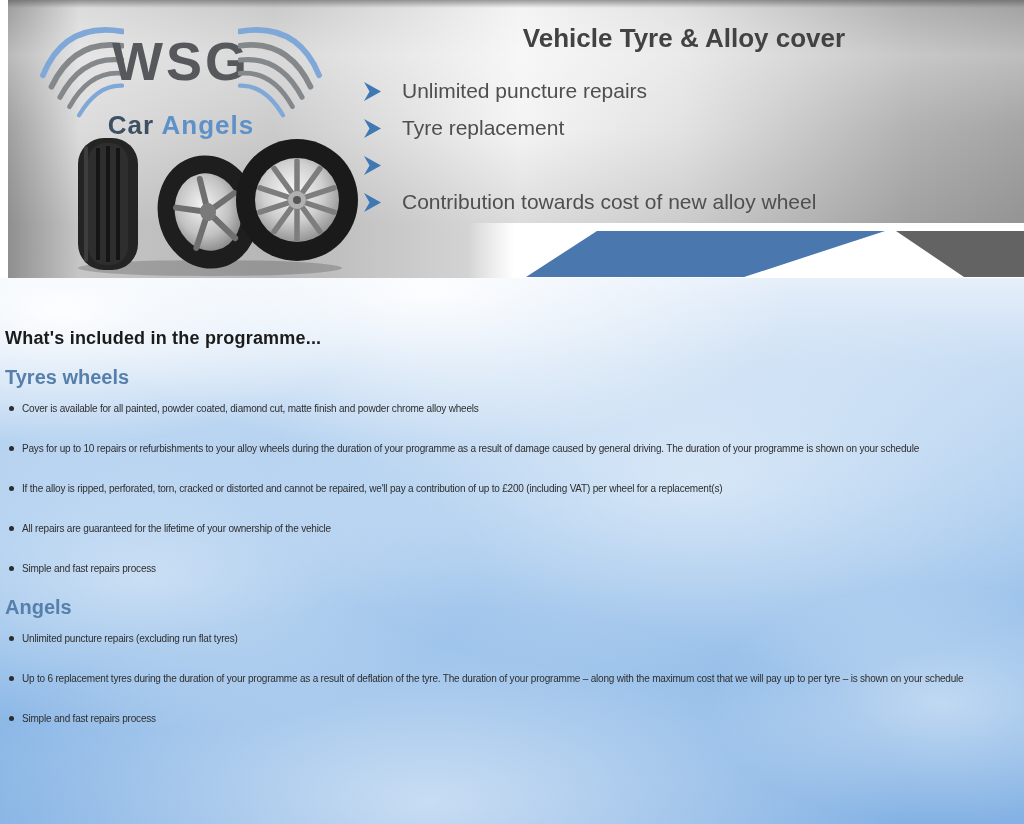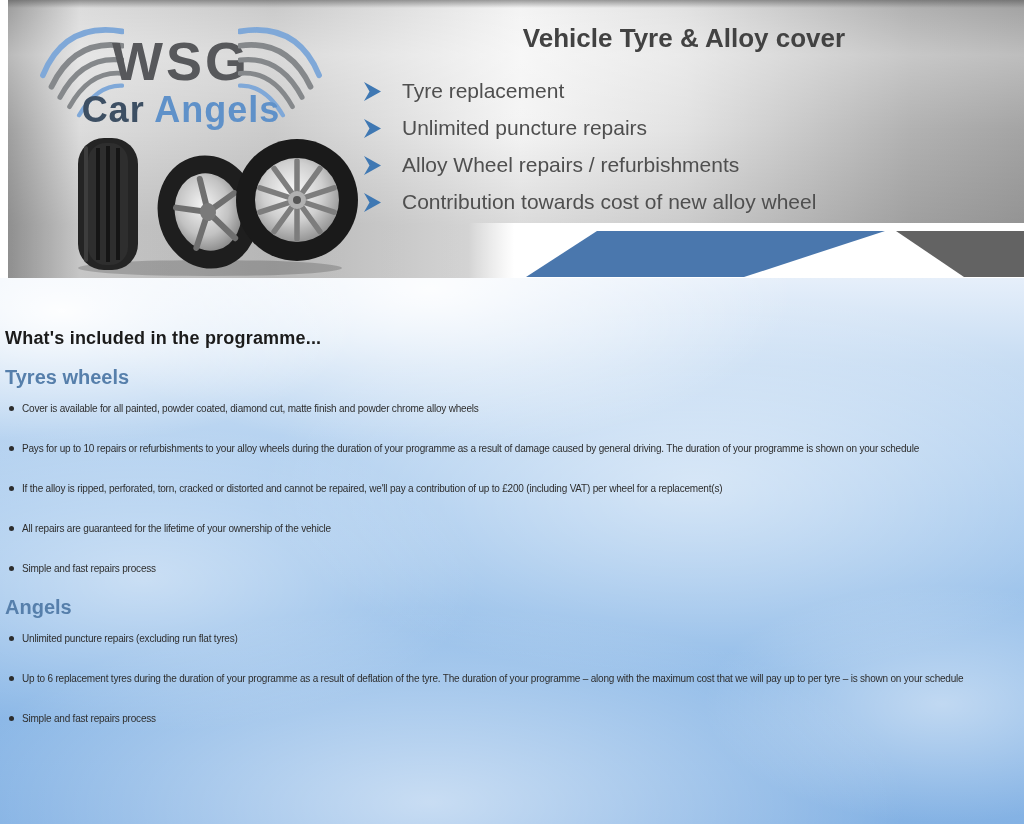--- a/index.html
+++ b/index.html
@@ -21,21 +21,21 @@
   }
 
   .logo { position:absolute; left:28px; top:8px; width:290px; height:128px; text-align:center; }
   .logo .wing { position:absolute; top:12px; width:86px; height:100px; }
   .logo .wing-l { left:2px; }
   .logo .wing-r { right:2px; transform:scaleX(-1); }
   .brand {
     position:relative; display:inline-block; margin-top:26px;
     font-size:54px; font-weight:700; letter-spacing:3px; color:#57585b; line-height:1;
   }
-  .tagline { position:relative; font-size:36px; font-weight:700; letter-spacing:1px; margin-top:1px; }
+  .tagline { position:relative; font-size:26px; font-weight:700; letter-spacing:1px; margin-top:22px; }
   .tagline .t1 { color:#3d4f63; }
   .tagline .t2 { color:#5f91c9; }
 
   .tyres-art { position:absolute; left:52px; top:126px; width:300px; height:152px; }
 
   .hero-right { position:absolute; left:356px; top:22px; width:640px;text-align:center; }
   .hero-title { font-size:26px; font-weight:700; color:#424242; line-height:32px; margin:0 6px 18px 6px; }
   .features { list-style:none; }
   .features li { display:flex; align-items:center; gap:20px; height:37px; font-size:21px; color:#4f4f4f; }
   .features li svg { flex:0 0 auto; margin-top:1px; }
@@ -157,33 +157,32 @@
       </svg>
     </div>
 
     <div class="hero-right">
       <h1 class="hero-title">Vehicle Tyre &amp; Alloy cover</h1>
       <ul class="features">
         <li>
           <svg width="18" height="19" viewBox="0 0 18 19">
               <polygon points="0,0 17,9.5 0,19 5.5,9.5" fill="#3f78b3"></polygon>
             </svg>
+          <span>Unlimited puncture repairs</span>
+        </li>
+        <li>
+          <svg width="18" height="19" viewBox="0 0 18 19">
+              <polygon points="0,0 17,9.5 0,19 5.5,9.5" fill="#3f78b3"></polygon>
+            </svg>
           <span>Tyre replacement</span>
         </li>
         <li>
           <svg width="18" height="19" viewBox="0 0 18 19">
               <polygon points="0,0 17,9.5 0,19 5.5,9.5" fill="#3f78b3"></polygon>
             </svg>
-          <span>Unlimited puncture repairs</span>
-        </li>
-        <li>
-          <svg width="18" height="19" viewBox="0 0 18 19">
-              <polygon points="0,0 17,9.5 0,19 5.5,9.5" fill="#3f78b3"></polygon>
-            </svg>
-          <span>Alloy Wheel repairs / refurbishments</span>
         </li>
         <li>
           <svg width="18" height="19" viewBox="0 0 18 19">
               <polygon points="0,0 17,9.5 0,19 5.5,9.5" fill="#3f78b3"></polygon>
             </svg>
           <span>Contribution towards cost of new alloy wheel</span>
         </li>
       </ul>
     </div>
 

